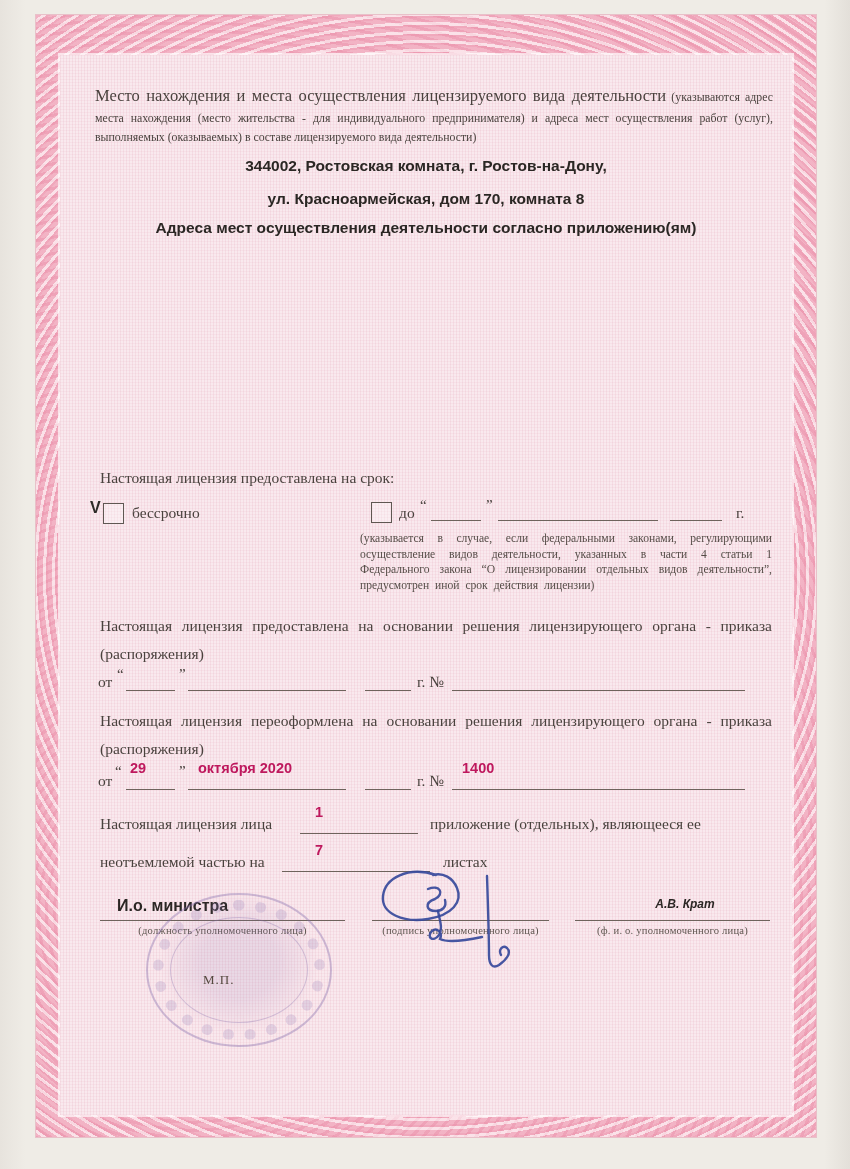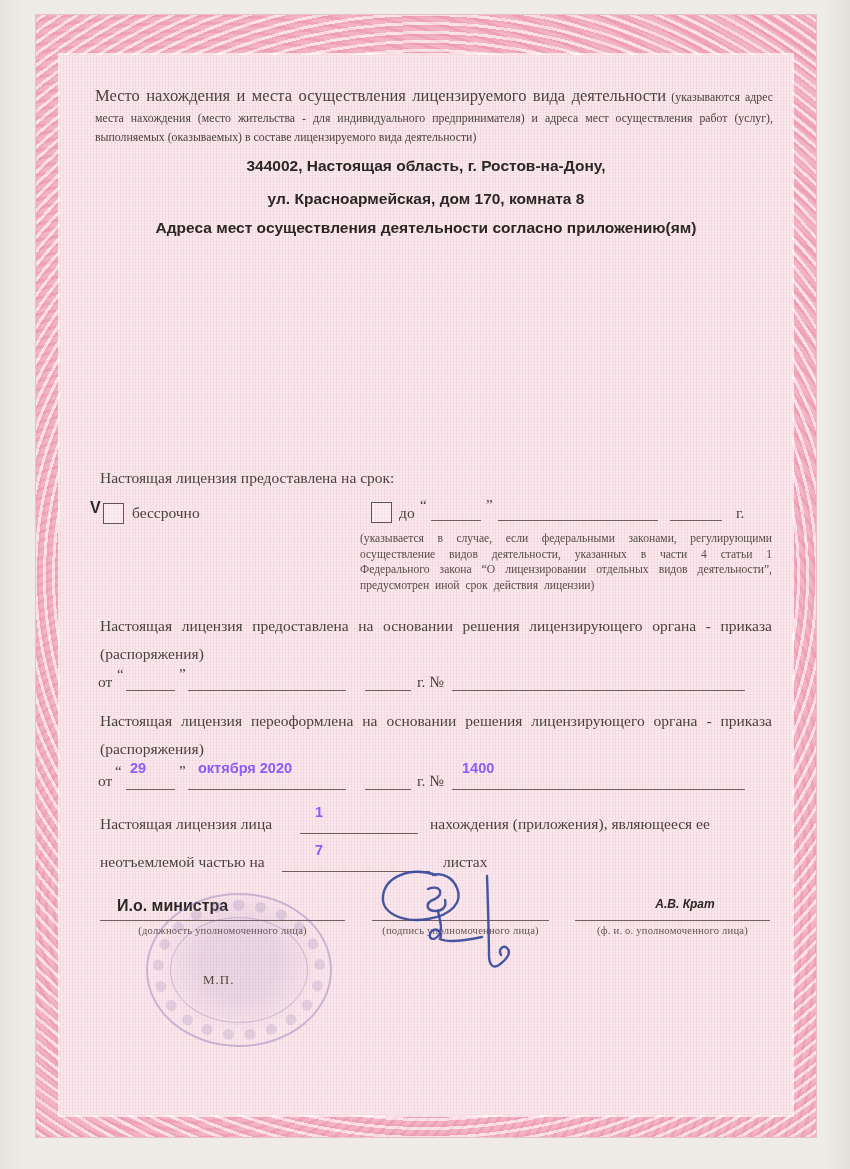--- a/index.html
+++ b/index.html
@@ -27,21 +27,21 @@
     box-shadow:0 0 0 2px rgba(255,255,255,.65);
   }
   
   .ser{color:#4a423e;font-size:15.5px;line-height:1.25;}
   .ser-j{text-align:justify;}
   .hdr-main{font-size:16.5px;}
   .hdr-note{font-size:11.8px;}
   .small-note{font-size:11.6px;color:#554c47;text-align:justify;line-height:1.34;word-spacing:3px;}
   .sans-b{font-family:"Liberation Sans", sans-serif;font-weight:bold;color:#2b2724;}
   .addr{font-size:15.5px;text-align:center;width:732px;left:60px;}
-  .fill{font-family:"Liberation Sans", sans-serif;font-weight:bold;font-size:14.5px;color:#8b5cf6;}
+  .fill{font-family:"Liberation Sans", sans-serif;font-weight:bold;font-size:14.5px;color:#be185d;}
   .uline{border-bottom:1px solid #6e635c;height:19px;}
   .cap{font-size:10.6px;color:#5d544e;text-align:center;letter-spacing:.2px;}
   .quote{font-size:15px;color:#4a423e;}
   
   .cb{width:19px;height:19px;border:1.5px solid #5f5752;background:rgba(255,255,255,.25);}
   .vmark{font-family:"Liberation Sans", sans-serif;font-weight:bold;font-size:16px;color:#2e2a27;}
   
   .stamp{
     left:146px;top:893px;width:182px;height:150px;border-radius:50%;
     border:2px solid rgba(134,110,172,.40);
@@ -62,21 +62,21 @@
 </head>
 <body>
 
 <div class="abs frame"></div>
 <div class="abs paper"></div>
 
 <div class="abs ser ser-j" style="left:95px;top:86px;width:678px;">
   <span class="hdr-main">Место нахождения и места осуществления лицензируемого вида деятельности</span><span class="hdr-note"> (указываются адрес места нахождения (место жительства - для индивидуального предпринимателя) и адреса мест осуществления работ (услуг), выполняемых (оказываемых) в составе лицензируемого вида деятельности)</span>
 </div>
 
-<div class="abs sans-b addr" style="top:157px;">344002, Настоящая область, г. Ростов-на-Дону,</div>
+<div class="abs sans-b addr" style="top:157px;">344002, Ростовская комната, г. Ростов-на-Дону,</div>
 <div class="abs sans-b addr" style="top:190px;">ул. Красноармейская, дом 170, комната 8</div>
 <div class="abs sans-b addr" style="top:219px;">Адреса мест осуществления деятельности согласно приложению(ям)</div>
 
 <div class="abs ser" style="left:100px;top:468px;">Настоящая лицензия предоставлена на срок:</div>
 
 <div class="abs vmark" style="left:90px;top:499px;">V</div>
 <div class="abs cb" style="left:103px;top:503px;"></div>
 <div class="abs ser" style="left:132px;top:503px;">бессрочно</div>
 
 <div class="abs cb" style="left:371px;top:502px;"></div>
@@ -114,21 +114,21 @@
 <div class="abs uline" style="left:188px;top:770px;width:158px;"></div>
 <div class="abs fill" style="left:198px;top:760px;">октября 2020</div>
 <div class="abs uline" style="left:365px;top:770px;width:46px;"></div>
 <div class="abs ser" style="left:417px;top:771px;">г. №</div>
 <div class="abs uline" style="left:452px;top:770px;width:293px;"></div>
 <div class="abs fill" style="left:462px;top:760px;">1400</div>
 
 <div class="abs ser" style="left:100px;top:814px;">Настоящая лицензия лица</div>
 <div class="abs uline" style="left:300px;top:814px;width:118px;"></div>
 <div class="abs fill" style="left:315px;top:804px;">1</div>
-<div class="abs ser" style="left:430px;top:814px;">нахождения (приложения), являющееся ее</div>
+<div class="abs ser" style="left:430px;top:814px;">приложение (отдельных), являющееся ее</div>
 
 <div class="abs ser" style="left:100px;top:852px;">неотъемлемой частью на</div>
 <div class="abs uline" style="left:282px;top:852px;width:148px;"></div>
 <div class="abs fill" style="left:315px;top:842px;">7</div>
 <div class="abs ser" style="left:443px;top:852px;text-align:center;">листах</div>
 
 <div class="abs sans-b" style="left:117px;top:897px;font-size:16px;">И.о. министра</div>
 <div class="abs uline" style="left:100px;top:901px;width:245px;"></div>
 <div class="abs cap" style="left:100px;top:925px;width:245px;">(должность уполномоченного лица)</div>
 

